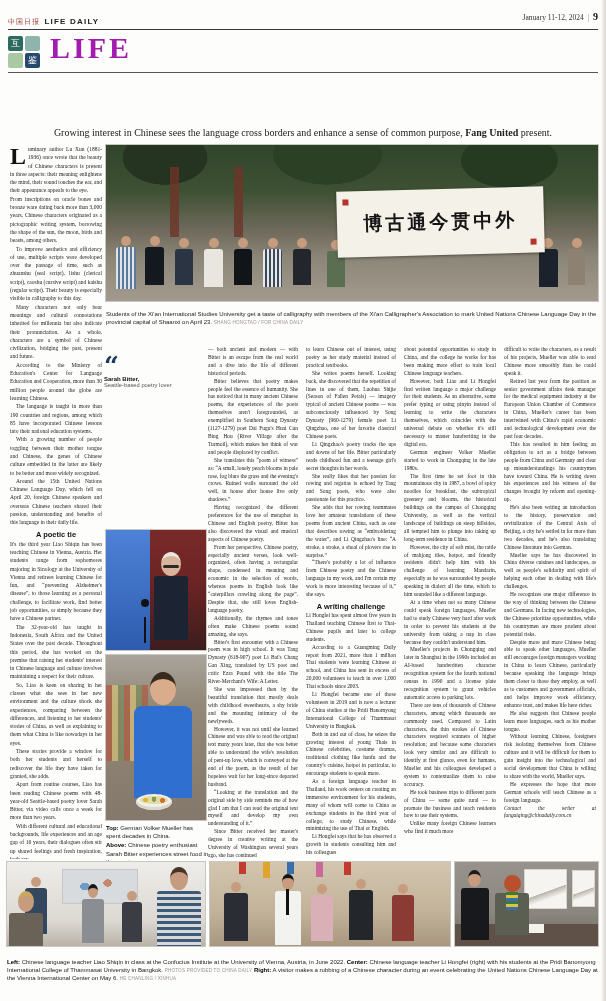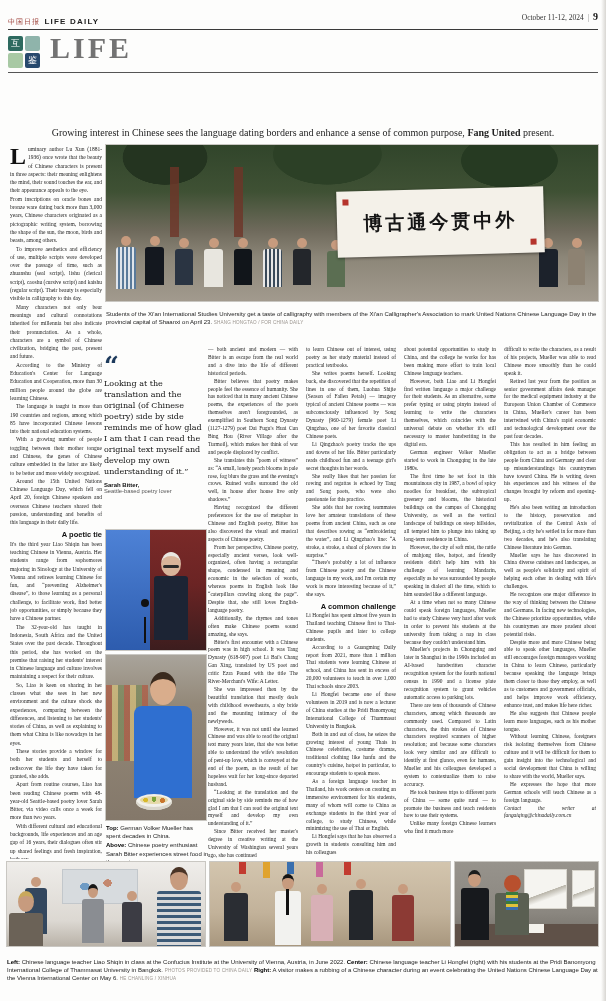--- a/index.html
+++ b/index.html
@@ -19,31 +19,31 @@
   
   .masthead{position:absolute;left:8px;top:35px;height:34px;}
   .logo{position:absolute;left:0;top:1px;width:32px;height:32px;display:grid;
         grid-template-columns:15px 15px;grid-template-rows:15px 15px;gap:2px;}
   .pz{display:flex;align-items:center;justify-content:center;border-radius:2px;}
   .pz i{font-style:normal;font-size:9px;color:#fff;line-height:1;}
   .pz1{background:#2e6a5f;}
   .pz2{background:#8fb4ab;}
   .pz3{background:#a8c9a4;}
   .pz4{background:#27496d;}
-  .section{position:absolute;left:42px;top:-4px;font-size:30px;font-weight:bold;color:#737373;letter-spacing:3px;}
+  .section{position:absolute;left:42px;top:-4px;font-size:30px;font-weight:bold;color:#a21caf;letter-spacing:3px;}
   
   h1.headline{position:absolute;left:0;right:0;top:74px;margin:0;text-align:center;
      font-size:41px;font-weight:bold;color:#161616;letter-spacing:-0.5px;font-family:"Liberation Serif",serif;}
   .deck{position:absolute;left:20px;right:20px;top:127px;margin:0;text-align:center;font-size:10px;color:#222;}
   .deck b{font-weight:bold;}
   
   .col{position:absolute;overflow:hidden;text-align:justify;font-size:5.4px;line-height:7.9px;color:#1c1c1c;}
   .col p{margin:0;}
   .col p + p{text-indent:6px;}
-  .col h3{margin:3px 0 1px;font:bold 7.5px "Liberation Sans",sans-serif;color:#111;text-align:right;}
+  .col h3{margin:3px 0 1px;font:bold 7.5px "Liberation Sans",sans-serif;color:#111;text-align:center;}
   .col1{left:10px;top:145px;width:92px;height:714px;font-size:5.5px;line-height:8.3px;}
   .col3{left:208px;top:346px;width:90px;height:512px;}
   .col4{left:306px;top:346px;width:90px;height:512px;}
   .col5{left:404px;top:346px;width:92px;height:512px;}
   .col6{left:504px;top:346px;width:92px;height:512px;}
   .dropcap{float:left;font-size:24px;line-height:20px;padding:1px 2px 0 0;font-weight:bold;color:#111;}
   .contact{font-style:italic;margin-top:4px;}
   
   .quote{position:absolute;left:104px;top:356px;width:99px;}
   .qmark{font-family:"DejaVu Serif",serif;font-size:26px;line-height:20px;color:#1d3a5c;font-weight:bold;}
@@ -106,21 +106,21 @@
 <body>
 
 <div class="page">
 
   <div class="topbar">
     <div class="brand">
       <span class="cn">中国日报</span>
       <span class="en">LIFE DAILY</span>
     </div>
     <div class="dateline">
-      <span>October 11-12, 2024</span>
+      <span>January 11-12, 2024</span>
       <span class="sep">|</span>
       <span class="pagenum">9</span>
     </div>
   </div>
   <div class="rule rule-top"></div>
 
   <div class="masthead">
     <div class="logo">
       <span class="pz pz1">
           <i>互</i>
@@ -129,21 +129,21 @@
       <span class="pz pz3"></span>
       <span class="pz pz4">
           <i>鉴</i>
         </span>
     </div>
     <div class="section">LIFE</div>
   </div>
   <div class="rule rule-mast"></div>
 
   <p class="deck">
-    <span>Growing interest in Chinese sees the language dating borders and enhance a sense of common purpose, </span><b>Fang United</b><span> present.</span>
+    <span>Growing interest in Chinese sees the language cross borders and enhance a sense of common purpose, </span><b>Fang United</b><span> present.</span>
   </p>
 
   <div class="photo photo-main">
     <div class="pillar" style="left:13%;"></div>
     <div class="pillar" style="left:26%;"></div>
     <div class="fig" style="left:2%;bottom:8%;width:20px;">
         <div class="head"></div>
         <div class="torso" style="background:repeating-linear-gradient(90deg,#dfe4ea 0 2px,#5a7a9a 2px 4px);height:42px;"></div>
       </div>
     <div class="fig" style="left:8%;bottom:10%;width:19px;">
@@ -210,21 +210,20 @@
         <p>The 32-year-old has taught in Indonesia, South Africa and the United States over the past decade. Throughout this period, she has worked on the premise that raising her students' interest in Chinese language and culture involves maintaining a respect for their culture.</p>
         <p>So, Liao is keen on sharing in her classes what she sees in her new environment and the culture shock she experiences, comparing between the differences, and listening to her students' stories of China, as well as explaining to them what China is like nowadays in her eyes.</p>
         <p>These stories provide a window for both her students and herself to rediscover the life they have taken for granted, she adds.</p>
         <p>Apart from routine courses, Liao has been reading Chinese poems with 48-year-old Seattle-based poetry lover Sarah Bitter, via video calls once a week for more than two years.</p>
         <p>With different cultural and educational backgrounds, life experiences and an age gap of 16 years, their dialogues often stir up shared feelings and fresh inspiration, both say.</p>
       </div>
   </div>
 
   <div class="quote">
     <div class="qmark">“</div>
-    <div class="qtext">Looking at the translation and the original (of Chinese poetry) side by side reminds me of how glad I am that I can read the original text myself and develop my own understanding of it.”</div>
     <div class="qname">Sarah Bitter,</div>
     <div class="qrole">Seattle-based poetry lover</div>
   </div>
 
   <div class="photo photo-mueller">
     <div class="bluescreen"></div>
     <div class="fig" style="left:48%;top:18%;width:34px;">
       <div class="head" style="width:20px;height:20px;background:#d8b49a;box-shadow:inset 0 -12px 0 rgba(0,0,0,0);border-top:4px solid #e9e7e2;"></div>
       <div style="width:16px;height:3px;background:#2a2a2a;margin:-11px auto 8px;border-radius:2px;"></div>
       <div class="torso" style="background:#1c2434;height:64px;margin-top:6px;"></div>
@@ -265,21 +264,21 @@
   </div>
   <div class="col col4">
     <div>
         <p>to learn Chinese out of interest, using poetry as her study material instead of practical textbooks.</p>
         <p>She writes poems herself. Looking back, she discovered that the repetition of lines in one of them, Luohua Shijie (Season of Fallen Petals) — imagery typical of ancient Chinese poems — was subconsciously influenced by Song Dynasty (960-1279) female poet Li Qingzhao, one of her favorite classical Chinese poets.</p>
         <p>Li Qingzhao's poetry tracks the ups and downs of her life. Bitter particularly reads childhood fun and a teenage girl's secret thoughts in her words.</p>
         <p>She really likes that her passion for rowing and regattas is echoed by Tang and Song poets, who were also passionate for this practice.</p>
         <p>She adds that her rowing teammates love her amateur translations of these poems from ancient China, such as one that describes rowing as “embroidering the water”, and Li Qingzhao's line: “A stroke, a stroke, a shoal of plovers rise in surprise.”</p>
         <p>“There's probably a lot of influence from Chinese poetry and the Chinese language in my work, and I'm certain my work is more interesting because of it,” she says.</p>
       </div>
-    <h3>A common challenge</h3>
+    <h3>A writing challenge</h3>
     <div>
         <p>Li Hongfei has spent almost five years in Thailand teaching Chinese first to Thai-Chinese pupils and later to college students.</p>
         <p>According to a Guangming Daily report from 2021, more than 1 million Thai students were learning Chinese at school, and China has sent in excess of 20,000 volunteers to teach in over 1,000 Thai schools since 2003.</p>
         <p>Li Hongfei became one of those volunteers in 2019 and is now a lecturer of China studies at the Pridi Banomyong International College of Thammasat University in Bangkok.</p>
         <p>Both in and out of class, he seizes the growing interest of young Thais in Chinese celebrities, costume dramas, traditional clothing like hanfu and the country's cuisine, hotpot in particular, to encourage students to speak more.</p>
         <p>As a foreign language teacher in Thailand, his work centers on creating an immersive environment for his students, many of whom will come to China as exchange students in the third year of college, to study Chinese, while minimizing the use of Thai or English.</p>
         <p>Li Hongfei says that he has observed a growth in students consulting him and his colleagues</p>
       </div>
   </div>
   <div class="col col5">

